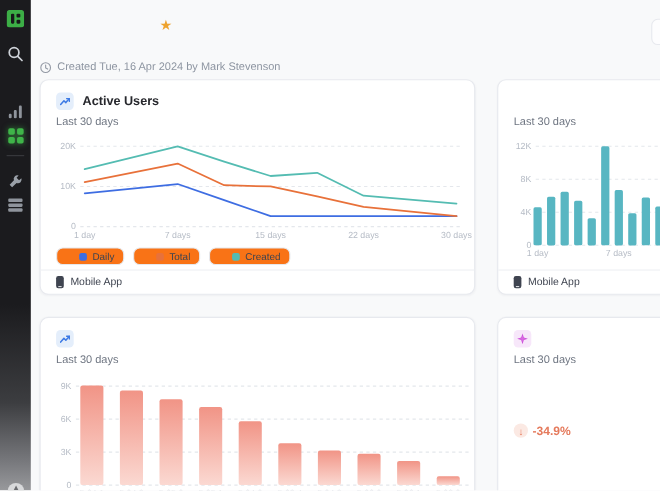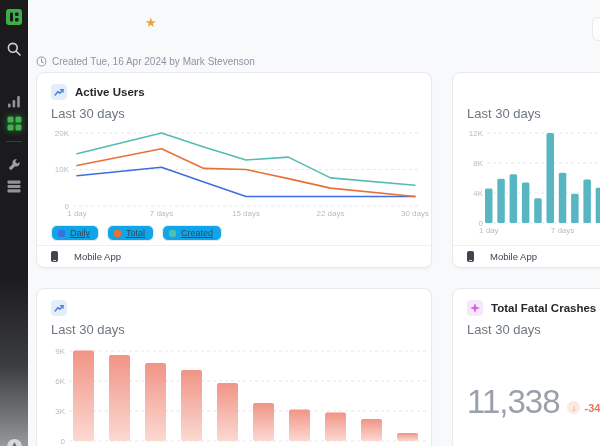--- a/index.html
+++ b/index.html
@@ -25,32 +25,32 @@
   #card-active{left:36px; top:72px; height:196px;}
   #card-users{left:452px; top:72px; height:196px;}
   #card-sessions{left:36px; top:288px; height:196px;}
   #card-crashes{left:452px; top:288px; height:196px;}
 
   .card-head{position:absolute; left:14px; top:11px; display:flex; align-items:center; gap:8px;}
   .chip{width:16px; height:16px; border-radius:4px; display:flex; align-items:center; justify-content:center;}
   .chip-blue{background:#e4eefb;}
   .chip-purple{background:#f7e7fa;}
   .card-title{font-size:11.5px; font-weight:700; color:#27282d;}
-  .card-sub{position:absolute; left:14px; top:33px; font-size:13px; color:#6f7682;text-align:center;}
+  .card-sub{position:absolute; left:14px; top:33px; font-size:10px; color:#6f7682;text-align:center;}
 
   .chart-svg{position:absolute; left:0; overflow:visible;}
   .ax{font-size:8px; fill:#b5bbc5; font-family:"Liberation Sans", sans-serif;}
 
   .legend-row{position:absolute; left:14px; top:152px; display:flex; gap:8px;}
   .legend-pill{display:flex; align-items:center; gap:5px; border:1px solid #e6e8ec; border-radius:6px;
-    padding:2px 8px 2px 6px; font-size:9px; color:#3f4450; background:#0ea5e9;text-decoration:underline;}
+    padding:2px 8px 2px 20px; font-size:9px; color:#3f4450; background:#f97316;}
   .legend-dot{width:7px; height:7px; border-radius:2px;}
 
   .card-footer{position:absolute; left:0; bottom:0; width:100%; height:22px; border-top:1px solid #eef0f3;
-    display:flex; align-items:center; gap:16px; padding-left:14px; box-sizing:border-box;}
+    display:flex; align-items:center; gap:6px; padding-left:14px; box-sizing:border-box;}
   .footer-label{font-size:9.5px; color:#3f4450;}
   .phone-icon{width:7px; height:11px; background:#3f4450; border-radius:2px; position:relative;}
   .phone-icon:after{content:""; position:absolute; left:2px; bottom:1px; width:3px; height:1px; background:#d9dbdf;}
 
   
   #kpi-row{position:absolute; left:14px; top:96px; display:flex; align-items:flex-end; gap:8px;}
   #kpi-value{font-size:33px; font-weight:400; color:#9aa1ad; letter-spacing:-1px; line-height:1;}
   #kpi-delta{display:flex; align-items:center; gap:4px; margin-bottom:4px;}
   #kpi-arrow{width:13px; height:13px; border-radius:50%; background:#fbe9e3; color:#e57a5c; font-size:9px;
     display:flex; align-items:center; justify-content:center;}
@@ -263,26 +263,24 @@
   </section>
 
   <section class="card" id="card-crashes">
     <div class="card-head">
       <span class="chip chip-purple">
         <svg width="12" height="12" viewBox="0 0 16 16">
           <path d="M8 1.5 L9.6 6.4 L14.5 8 L9.6 9.6 L8 14.5 L6.4 9.6 L1.5 8 L6.4 6.4 Z" fill="#c93fd6" opacity=".9"></path>
           <path d="M8 4 L9 7 L12 8 L9 9 L8 12 L7 9 L4 8 L7 7 Z" fill="#d86ae2"></path>
         </svg>
       </span>
-      <span class="card-title">Total Fatal Crashes</span>
     </div>
     <div class="card-sub">Last 30 days</div>
 
     <div id="kpi-row">
-      <span id="kpi-value">11,338</span>
       <span id="kpi-delta">
         <span id="kpi-arrow">↓</span>
         <span id="kpi-delta-label">-34.9%</span>
       </span>
     </div>
   </section>
 
 </div>
 
 </body></html>

